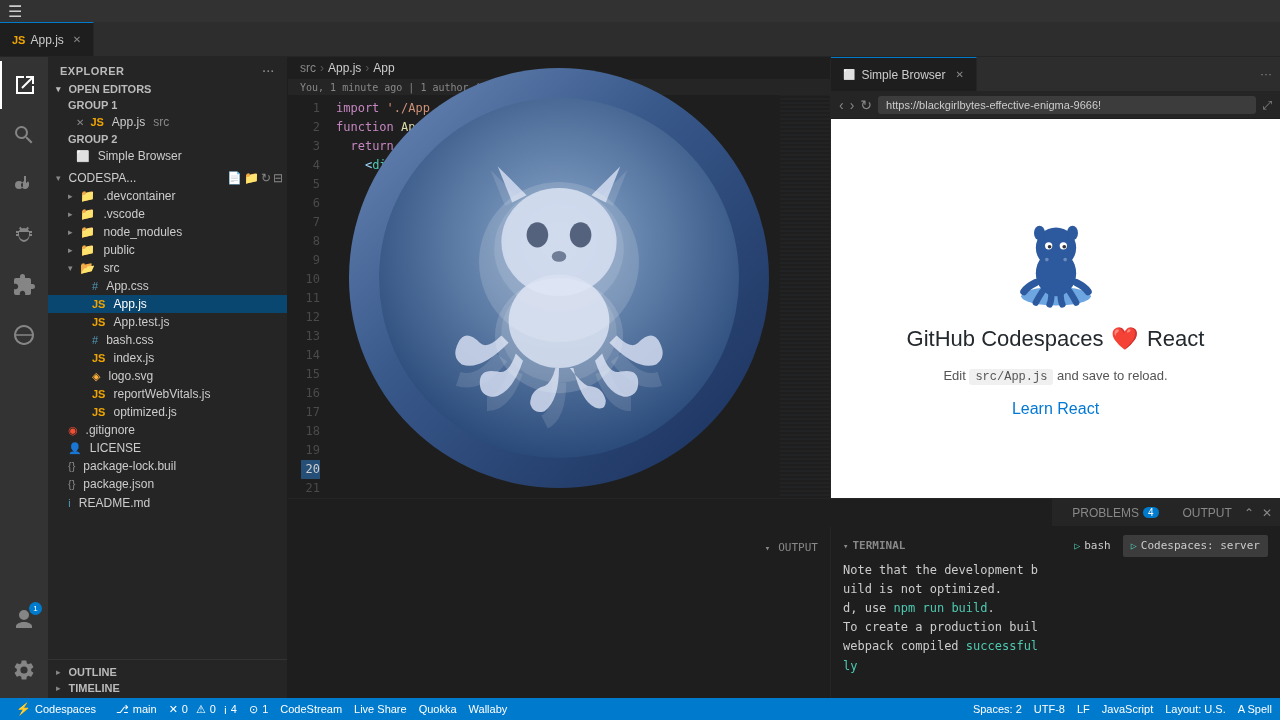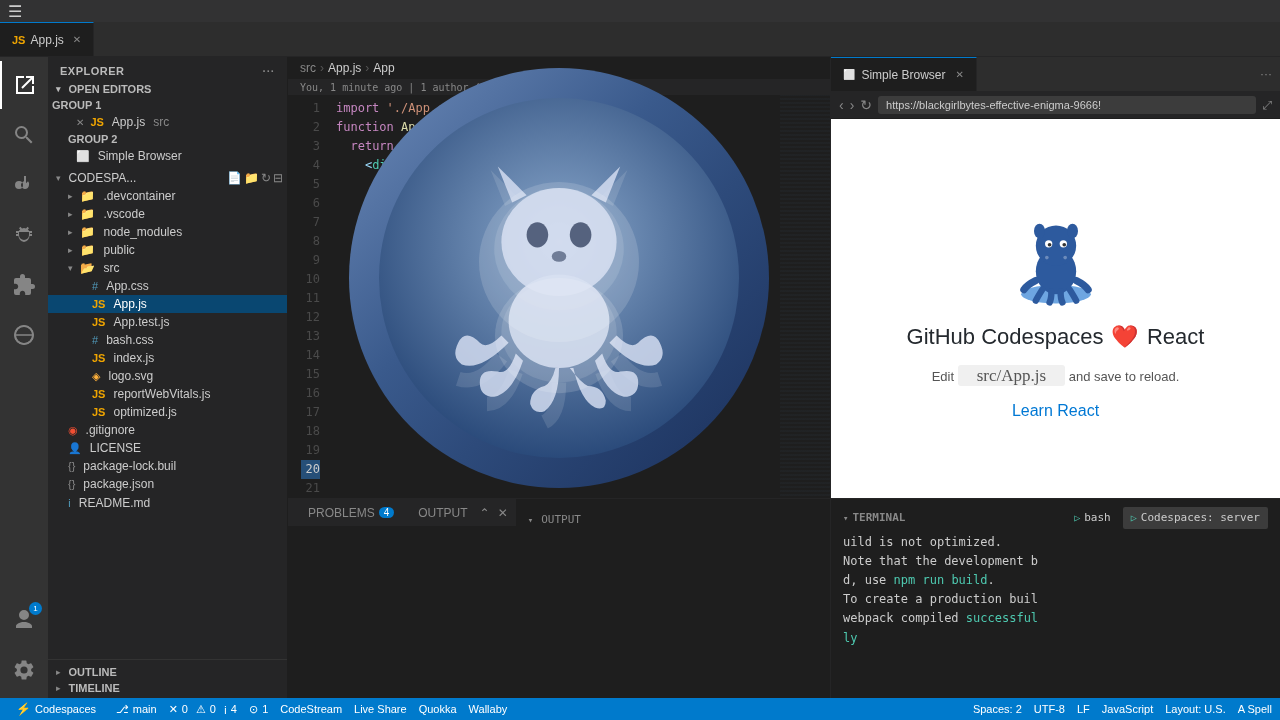--- a/index.html
+++ b/index.html
@@ -239,21 +239,22 @@
       text-decoration: none;
       font-size: 16px;
     }
 
     
     .bottom-panel {
       height: 200px;
       background: #1e1e1e;
       border-top: 1px solid #252526;
       display: flex;
-      flex-direction: row;
+      flex-direction: column;
+      align-items: flex-end;
     }
     .panel-tabs {
       display: flex;
       align-items: center;
       background: #252526;
       height: 28px;
       border-bottom: 1px solid #1e1e1e;
       padding: 0 8px;
       gap: 0;
     }
@@ -421,21 +422,21 @@
     <div class="sidebar-header">
       <span>EXPLORER</span>
       <div class="sidebar-header-icons">···</div>
     </div>
 
     <div class="sidebar-section">
       <div class="file-item" style="padding-left:8px; font-size:11px; font-weight:700; color:#bbb;">
         <span style="font-size:9px;">▾</span>
         <span style="margin-left:4px;">OPEN EDITORS</span>
       </div>
-      <div class="file-item" style="padding-left:4px;">
+      <div class="file-item" style="padding-left:20px;">
         <span style="font-size:11px; color:#bbb; font-weight:600; text-transform:uppercase;">GROUP 1</span>
       </div>
       <div class="file-item" style="padding-left:28px;">
         <span style="color:#888; font-size:10px;">✕</span>
         <span style="color:#f0a500; font-size:11px; font-weight:bold; margin-left:2px;">JS</span>
         <span style="margin-left:4px;">App.js</span>
         <span style="color:#888; margin-left:4px;">src</span>
       </div>
       <div class="file-item" style="padding-left:20px;">
         <span style="font-size:11px; color:#bbb; font-weight:600; text-transform:uppercase;">GROUP 2</span>
@@ -718,21 +719,21 @@
               <path d="M65,102 Q65,110 67,114" stroke="#2d5a9e" stroke-width="7" fill="none" stroke-linecap="round"></path>
             </svg>
           </div>
           <div style="font-size:22px; font-weight:500; color:#24292e; display:flex; align-items:center; gap:8px;">
             <span>GitHub Codespaces</span>
             <span>❤️</span>
             <span>React</span>
           </div>
           <div style="font-size:13px; color:#555; text-align:center;">
             <span>Edit </span>
-            <code style="font-family:Liberation Serif, serif; background:#f0f0f0; padding:1px 19px; border-radius:3px; font-size:17px;">src/App.js</code>
+            <code style="font-family:Liberation Mono, monospace; background:#f0f0f0; padding:1px 6px; border-radius:3px; font-size:12px;">src/App.js</code>
             <span> and save to reload.</span>
           </div>
           <a class="browser-link" href="#">Learn React</a>
         </div>
       </div>
     </div>
 
     <div class="bottom-panel">
       <div class="panel-tabs">
         <div class="panel-tab">
@@ -767,22 +768,22 @@
                 <span style="color:#4ec9b0; font-size:10px;">▷</span>
                 <span>bash</span>
               </div>
               <div class="terminal-tab active">
                 <span style="color:#4ec9b0; font-size:10px;">▷</span>
                 <span>Codespaces: server</span>
               </div>
             </div>
           </div>
           <div class="terminal-text">
+            <div>Note that the development b</div>
             <div>uild is not optimized.</div>
-            <div>Note that the development b</div>
             <div>d, use <span style="color:#4ec9b0; font-family:Consolas,monospace;">npm run build</span>.</div>
             <div>To create a production buil</div>
             <div></div>
             <div>webpack compiled <span class="success">successful</span></div>
             <div><span class="success">ly</span></div>
           </div>
         </div>
       </div>
     </div>
   </div>

